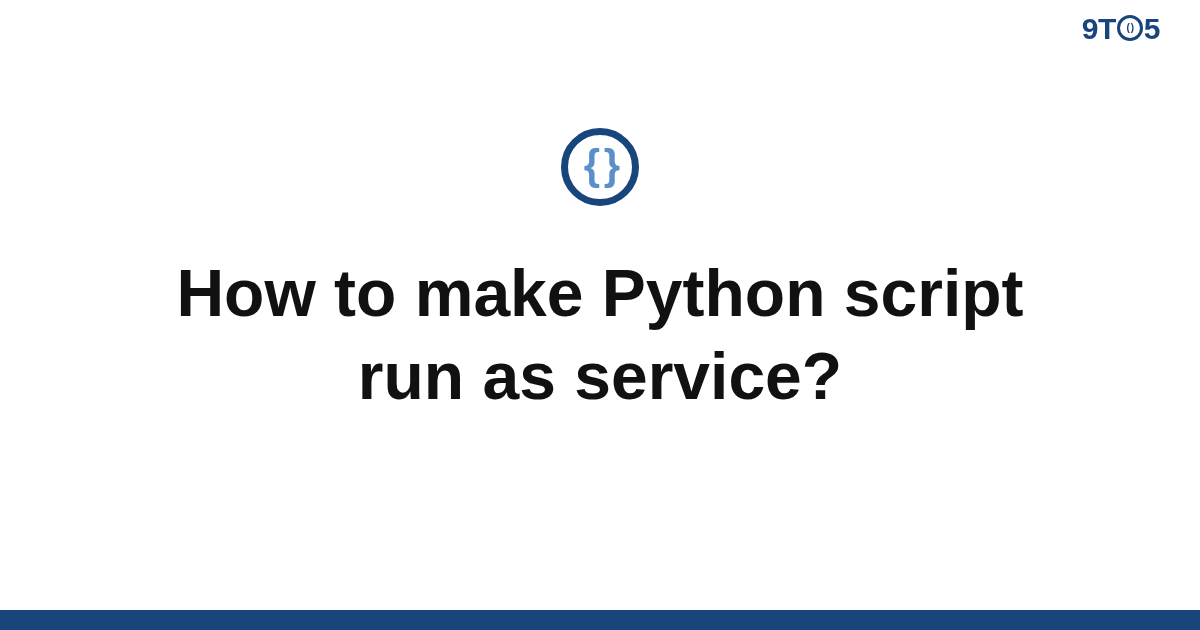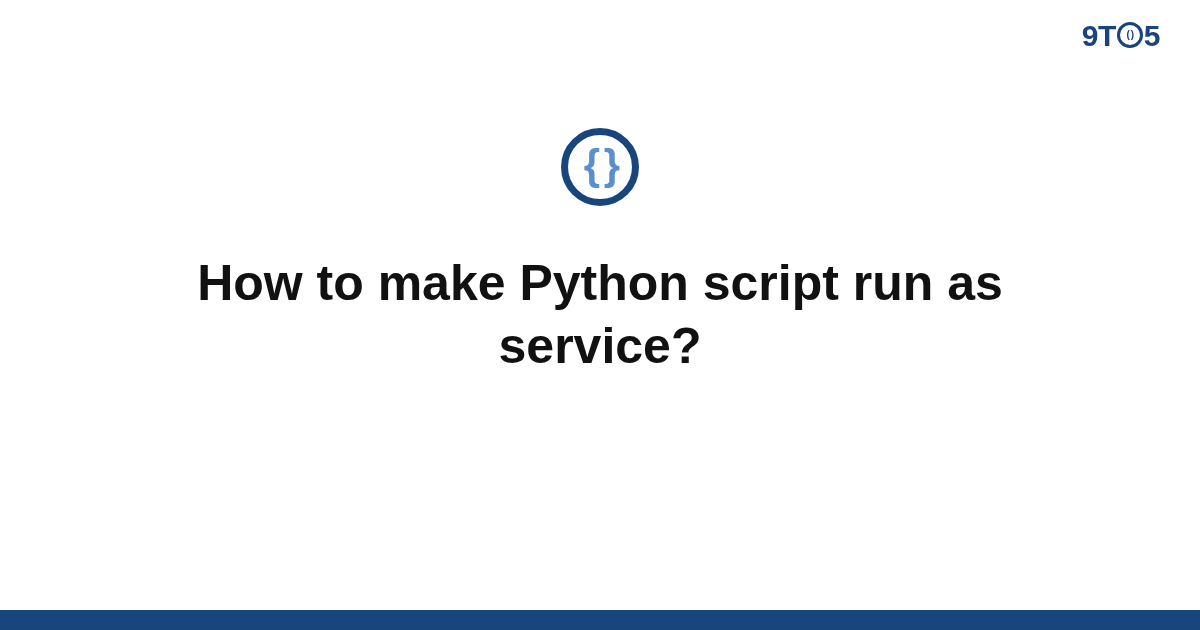--- a/index.html
+++ b/index.html
@@ -10,21 +10,21 @@
     body {
       width: 1200px;
       height: 630px;
       font-family: Arial, Helvetica, sans-serif;
       background: #ffffff;
       position: relative;
       overflow: hidden;
     }
     .logo {
       position: absolute;
-      top: 19px;
+      top: 12px;
       right: 40px;
       font-size: 30px;
       font-weight: 700;
       letter-spacing: -0.5px;
       display: flex;
       align-items: center;
     }
     .logo-9t {
       color: #18457c;
     }
@@ -78,21 +78,21 @@
       font-size: 42px;
       font-weight: 700;
       color: #5a8fc9;
       font-family: "Segoe UI", Arial, sans-serif;
       letter-spacing: -4px;
       line-height: 1;
       position: relative;
       top: -2px;
     }
     .title {
-      font-size: 50px;
+      font-size: 66px;
       font-weight: 700;
       color: #111111;
       text-align: center;
       line-height: 1.25;
       max-width: 1000px;
       padding: 0 40px;
     }
     .footer-bar {
       position: absolute;
       bottom: 0;

